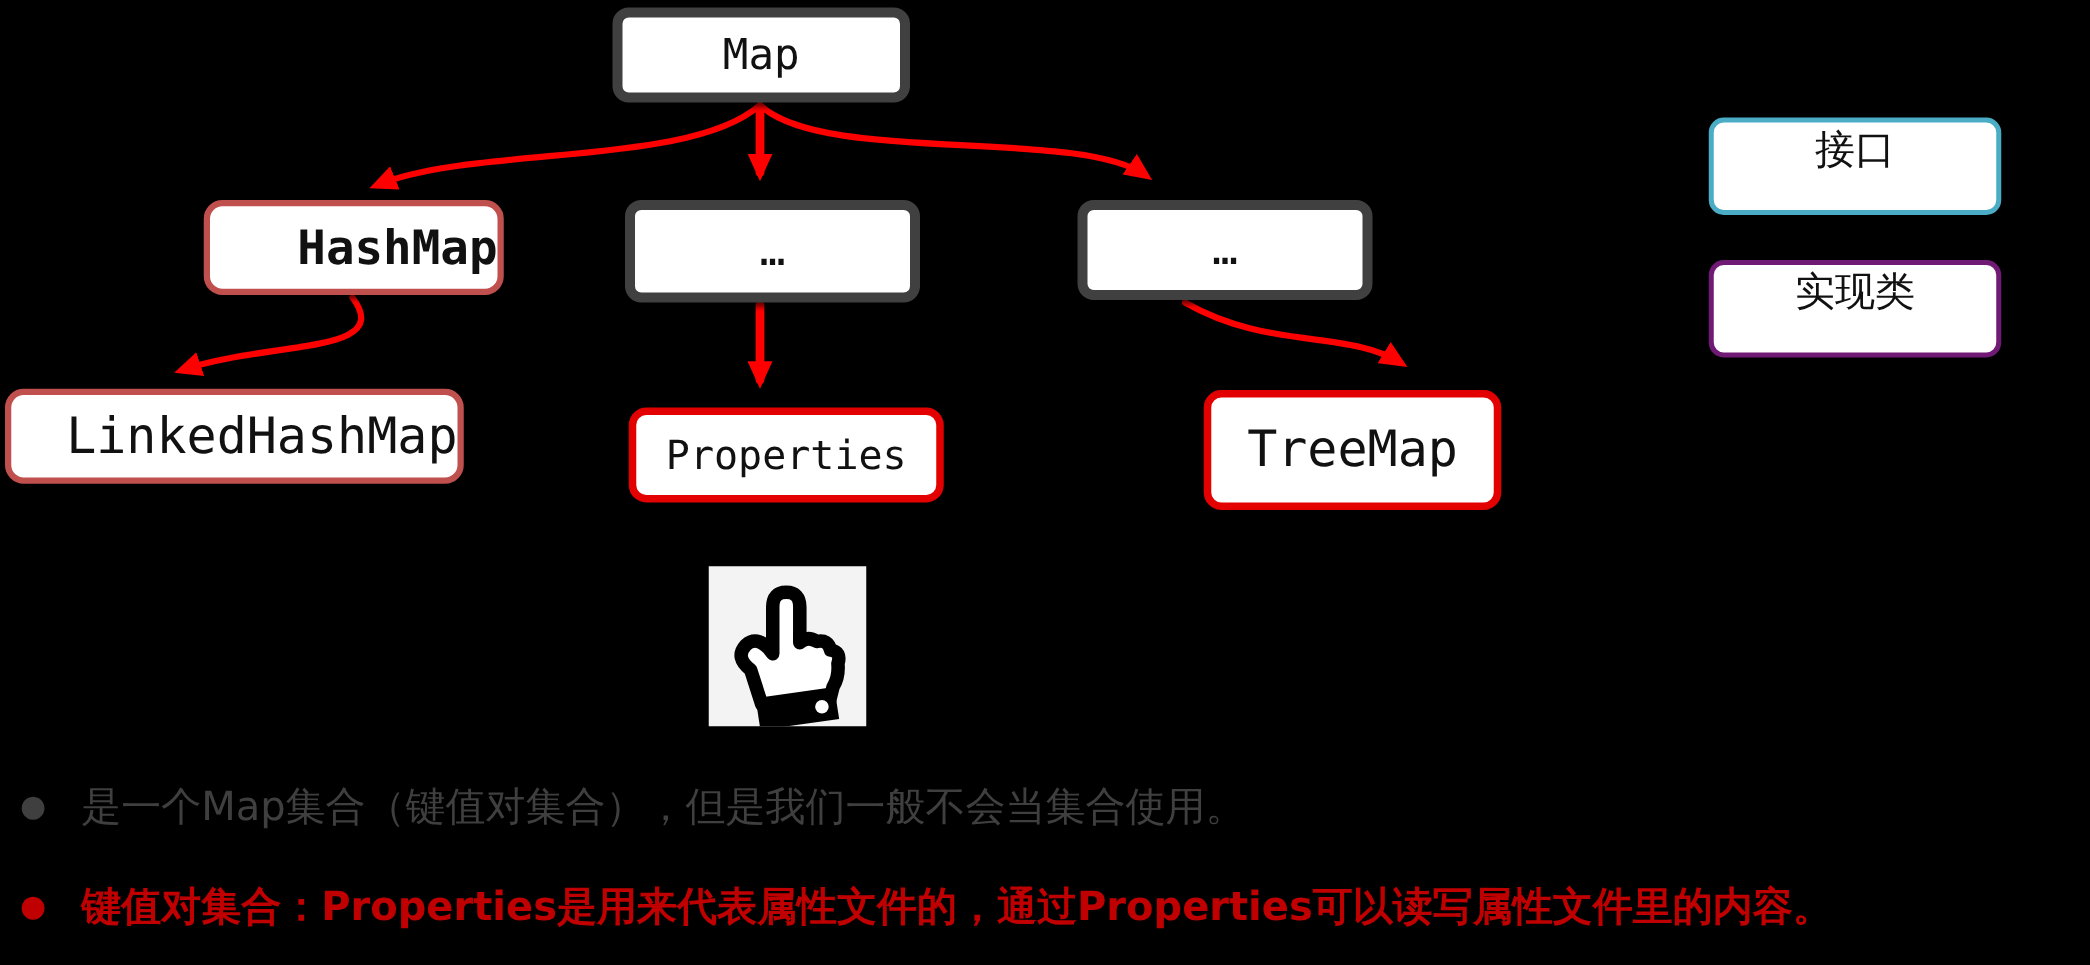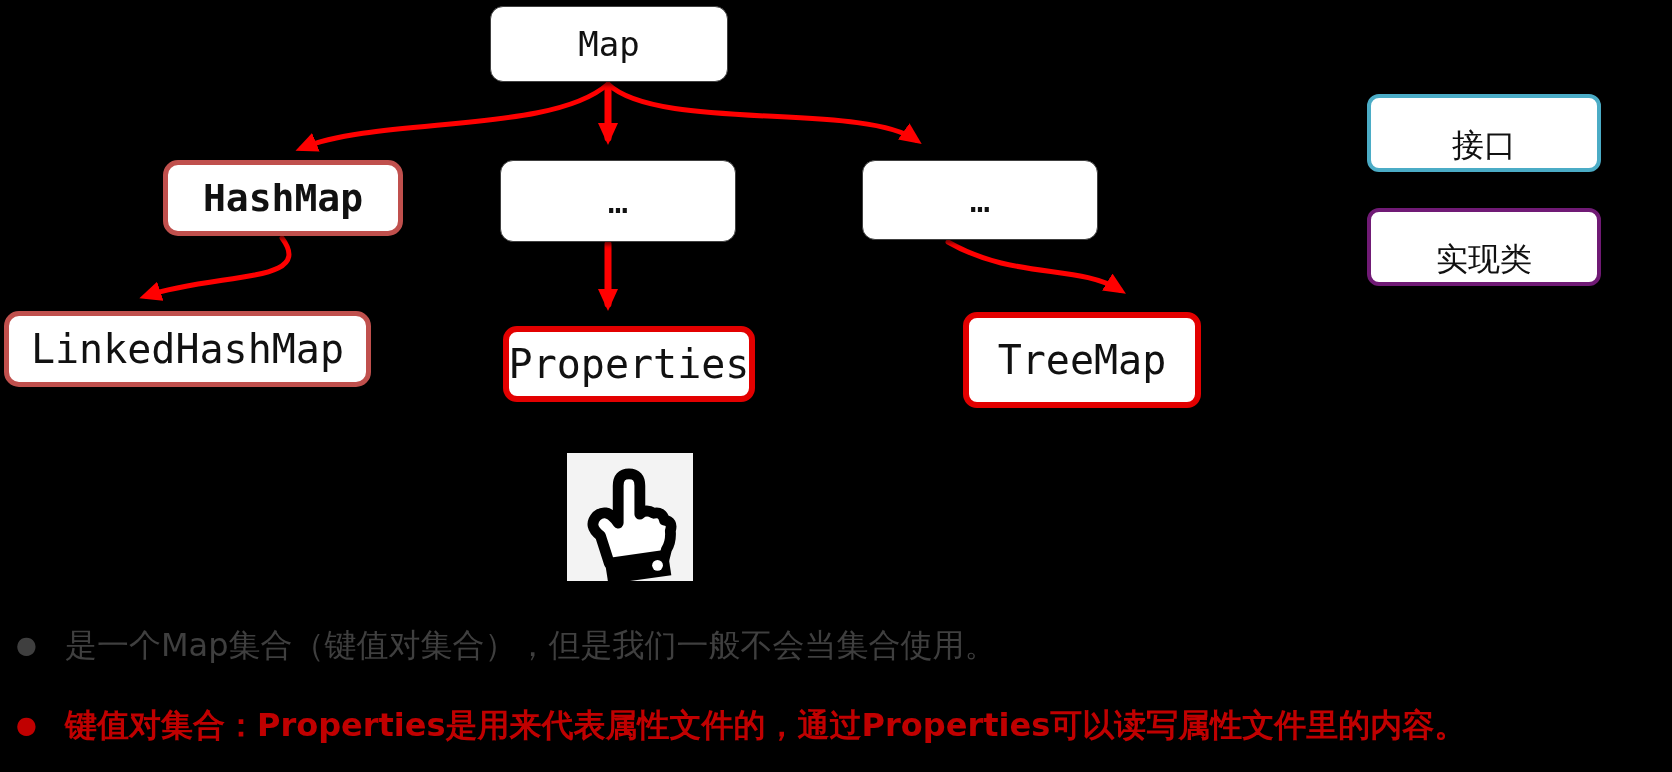--- a/index.html
+++ b/index.html
@@ -9,38 +9,38 @@
   .node {
     position: absolute;
     background: #fff;
     display: flex;
     align-items: center;
     justify-content: center;
     font-family: "DejaVu Sans Mono", monospace;
     color: #111;
     box-shadow: 2px 3px 4px rgba(0,0,0,0.6);
   }
-  .node.iface   { border: 1px solid #404040; border-radius: 13px; }
-  .node.impl-m  { border: 5px solid #C0504D; border-radius: 15px; }
+  .node.iface   { border: 8px solid #404040; border-radius: 13px; }
+  .node.impl-m  { border: 5px solid #C0504D; border-radius: 15px; justify-content: flex-end; }
   .node.impl-b  { border: 6px solid #E30000; border-radius: 14px; }
 
   #node-map            { left: 490px; top: 6px;   width: 238px; height: 76px; font-size: 34px; }
   #node-hashmap        { left: 163px; top: 160px; width: 240px; height: 76px; font-size: 38px; font-weight: bold; }
   #node-dots-mid       { left: 500px; top: 160px; width: 236px; height: 82px; font-size: 34px; }
   #node-dots-right     { left: 862px; top: 160px; width: 236px; height: 80px; font-size: 34px; }
   #node-linkedhashmap  { left: 4px;   top: 311px; width: 367px; height: 76px; font-size: 40px; }
-  #node-properties     { left: 503px; top: 326px; width: 252px; height: 76px; font-size: 40px; }
+  #node-properties     { left: 503px; top: 326px; width: 252px; height: 76px; font-size: 32px; }
   #node-treemap        { left: 963px; top: 312px; width: 238px; height: 96px; font-size: 40px; }
 
   .legend-box {
     position: absolute;
     left: 1367px;
     width: 234px; height: 78px;
     background: #fff;
-    display: flex; align-items: flex-end; justify-content: center;
+    display: flex; align-items: flex-start; justify-content: center;
     font-size: 32px; color: #111;
     border-radius: 12px;
     box-shadow: 2px 3px 4px rgba(0,0,0,0.6);
   }
   #legend-interface { top: 94px;  border: 4px solid #4BACC6; }
   #legend-impl      { top: 208px; border: 4px solid #701a75; }
 
   #arrow-layer { position: absolute; left: 0; top: 0; width: 1672px; height: 772px; pointer-events: none; }
 
   #hand-box {

